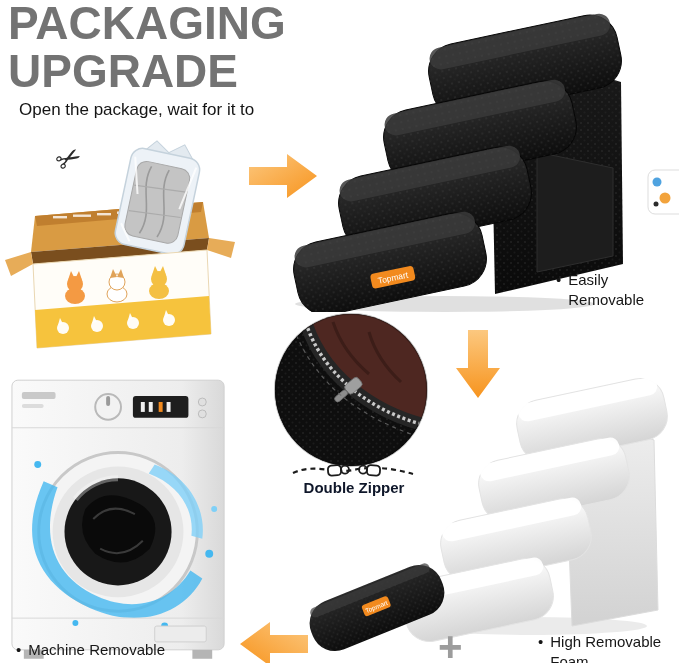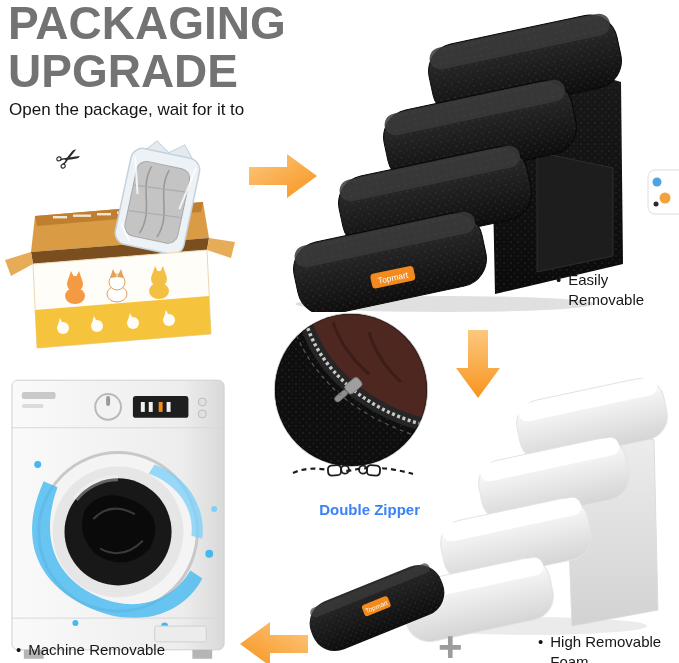--- a/index.html
+++ b/index.html
@@ -1,26 +1,26 @@
 <!DOCTYPE html>
 <html><head>
 <meta charset="utf-8">
 <style>
   html,body{margin:0;padding:0;background:#fff;}
   .canvas{position:relative;width:679px;height:663px;background:#ffffff;overflow:hidden;
           font-family:"Liberation Sans",sans-serif;color:#1a1a1a;}
   .abs{position:absolute;}
   .title{left:8px;top:0px;font-size:46px;font-weight:800;line-height:1.04;color:#737373;letter-spacing:0;}
-  .subtitle{left:9px;top:99px;font-size:17px;line-height:1.3;color:#141414;}
+  .subtitle{left:19px;top:99px;font-size:17px;line-height:1.3;color:#141414;}
   .feature{display:flex;font-size:15px;line-height:1.3;color:#161616;z-index:6;}
   .feature .bullet{margin-right:7px;}
   #f-easily{left:556px;top:270px;}
   #f-resilience{left:538px;top:632px;}
   #f-washable{left:16px;top:640px;}
-  .dz-label{left:288px;top:501px;width:132px;text-align:right;font-size:15px;font-weight:700;color:#3b82f6;}
+  .dz-label{left:288px;top:479px;width:132px;text-align:center;font-size:15px;font-weight:700;color:#0f172a;}
   .plus{left:438px;top:626px;font-size:42px;font-weight:700;color:#9c9c9c;line-height:1;z-index:5;}
   svg{display:block;}
   .z1{z-index:1}.z2{z-index:2}.z3{z-index:3}.z4{z-index:4}
 </style>
 </head>
 <body>
 
 <div class="canvas">
 
   <div class="abs title">

